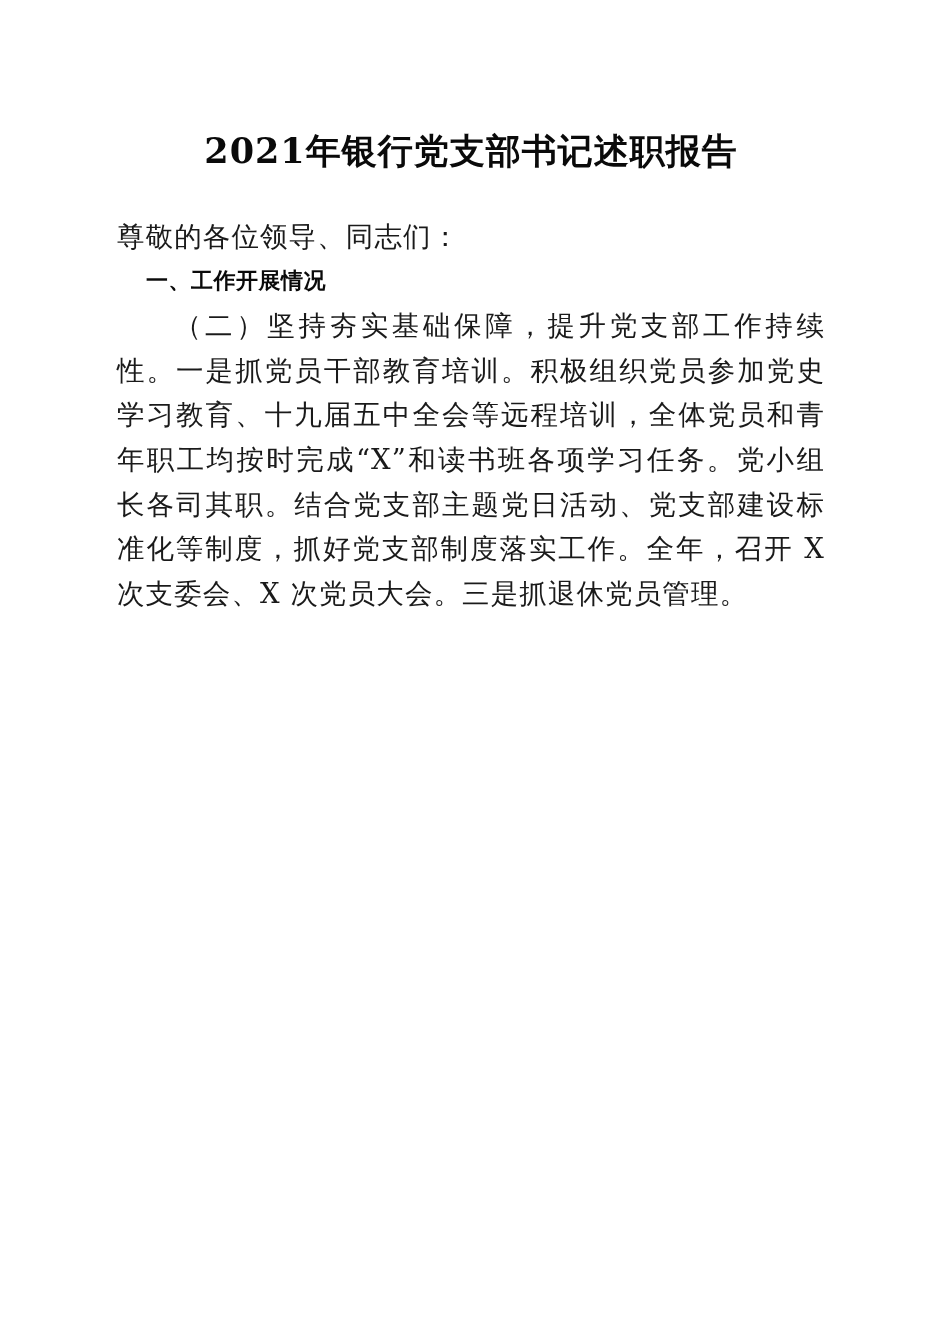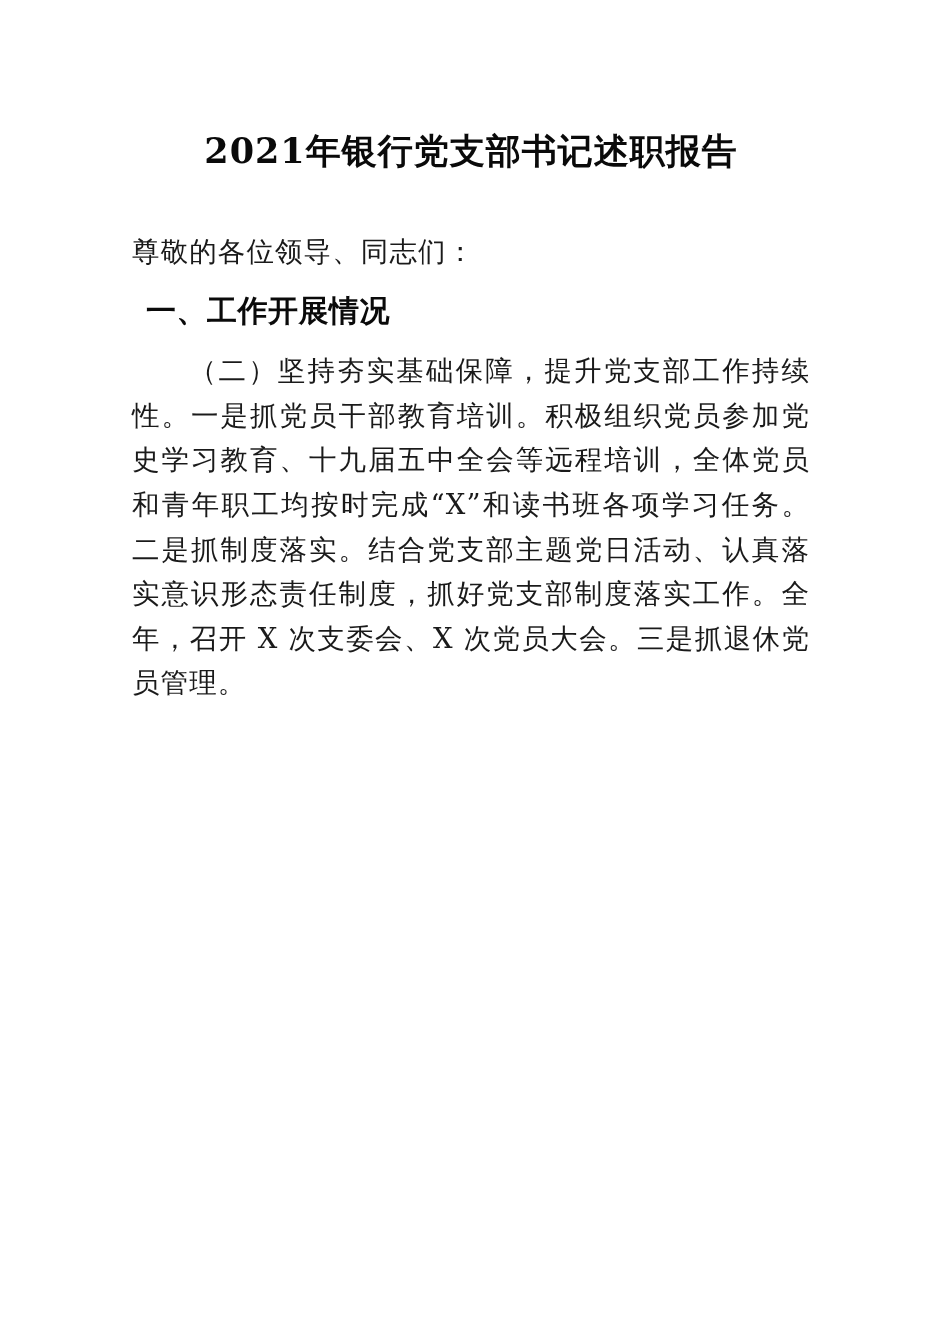--- a/index.html
+++ b/index.html
@@ -38,41 +38,41 @@
     font-weight: bold;
     font-size: 35px;
     line-height: 46px;
     letter-spacing: 1px;
     color: #0a0a0a;
     padding-top: 128px;
     white-space: nowrap;
   }
 
   .para {
-    margin: 15px;
+    margin: 0;
     padding: 0;
     font-family: "DejaVu Serif", "Liberation Serif", serif;
     font-size: 27.5px;
     line-height: 44.6px;
     color: #1a1a1a;
     text-align: justify;
     text-justify: inter-ideograph;
     letter-spacing: 1.1px;
     word-break: break-all;
   }
 
   .para.indent-2 { text-indent: 57px; }
   .para.indent-0 { text-indent: 0; }
 
   .section-heading {
     margin: 0;
     padding: 0;
     font-family: "DejaVu Sans", "Liberation Sans", sans-serif;
     font-weight: bold;
-    font-size: 30px;
+    font-size: 22px;
     line-height: 44.6px;
     letter-spacing: 0.5px;
     text-indent: 29px;
     color: #0a0a0a;
   }
 
   .spacer-after-title { height: 40px; }
 </style>
 </head>
 <body>
@@ -84,17 +84,17 @@
     <h1 class="doc-title">2021年银行党支部书记述职报告</h1>
 
     <div class="spacer-after-title"></div>
 
     <p class="para indent-0">尊敬的各位领导、同志们：</p>
 
 
     <p class="section-heading">一、工作开展情况</p>
 
 
-    <p class="para indent-2">（二）坚持夯实基础保障，提升党支部工作持续性。一是抓党员干部教育培训。积极组织党员参加党史学习教育、十九届五中全会等远程培训，全体党员和青年职工均按时完成“X”和读书班各项学习任务。二是抓制度落实。结合党支部主题党日活动、认真落实意识形态责任制度，抓好党支部制度落实工作。全年，召开 X 次支委会、X 次党员大会。三是抓退休党员管理。</p>
+    <p class="para indent-2">（二）坚持夯实基础保障，提升党支部工作持续性。一是抓党员干部教育培训。积极组织党员参加党史学习教育、十九届五中全会等远程培训，全体党员和青年职工均按时完成“X”和读书班各项学习任务。党小组长各司其职。结合党支部主题党日活动、党支部建设标准化等制度，抓好党支部制度落实工作。全年，召开 X 次支委会、X 次党员大会。三是抓退休党员管理。</p>
 
   </div>
 
 </div>
 
 </body></html>

